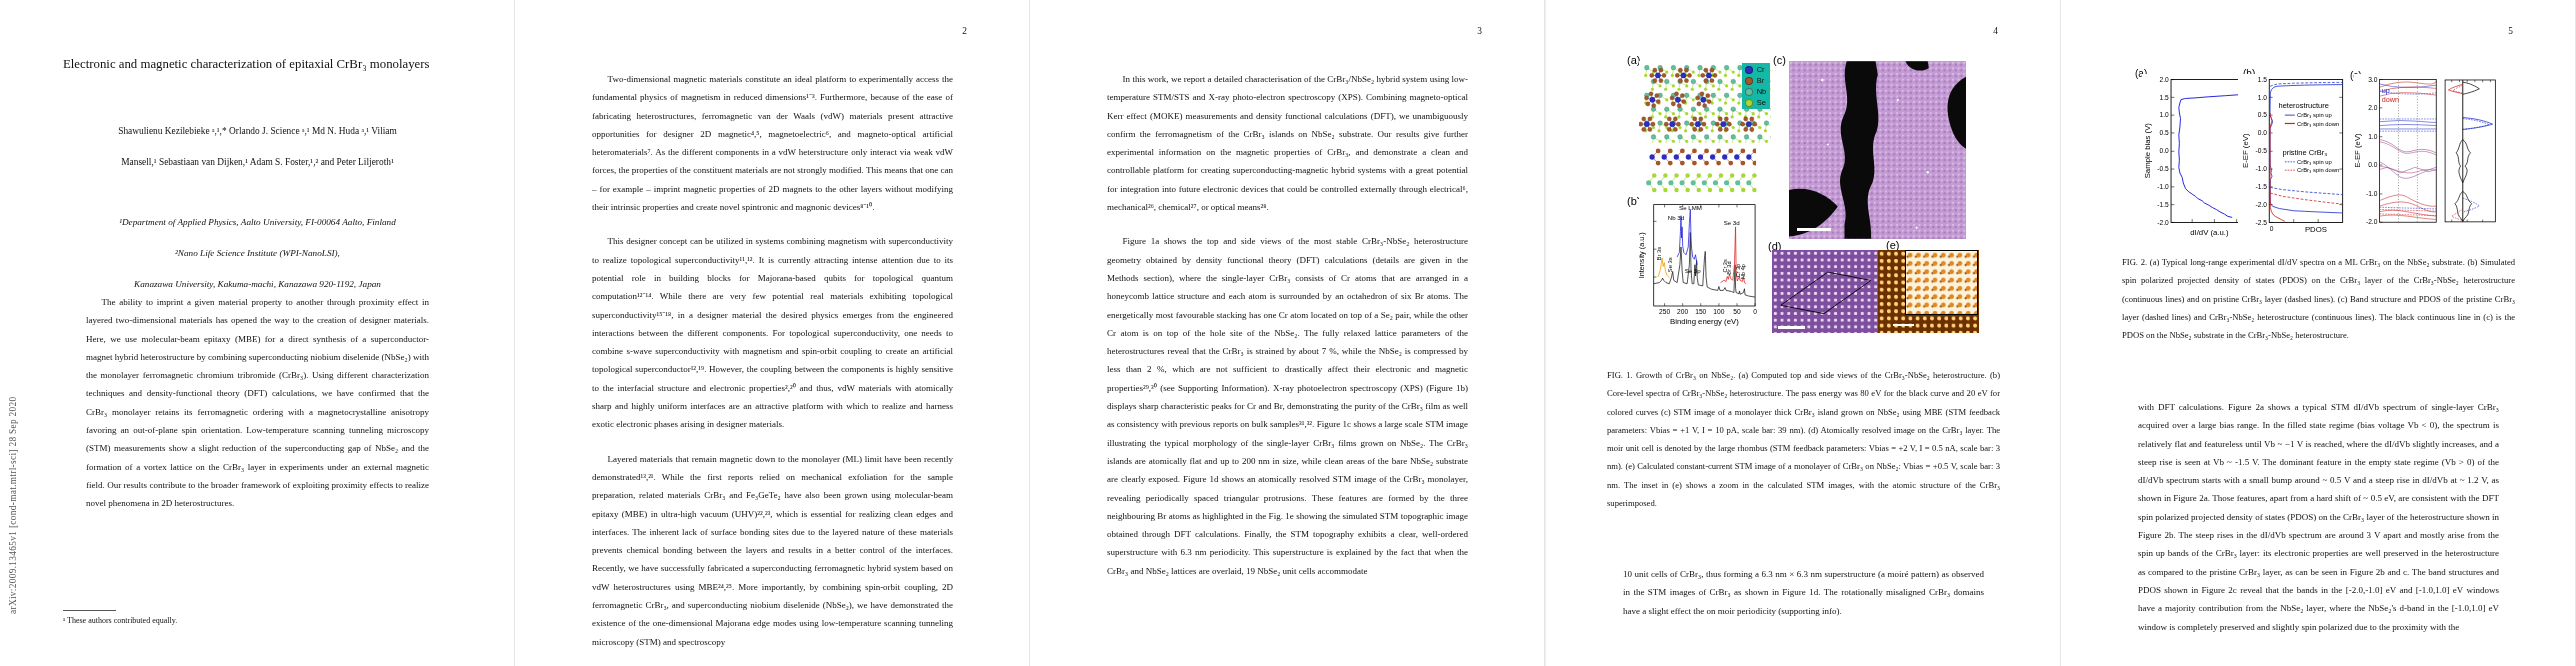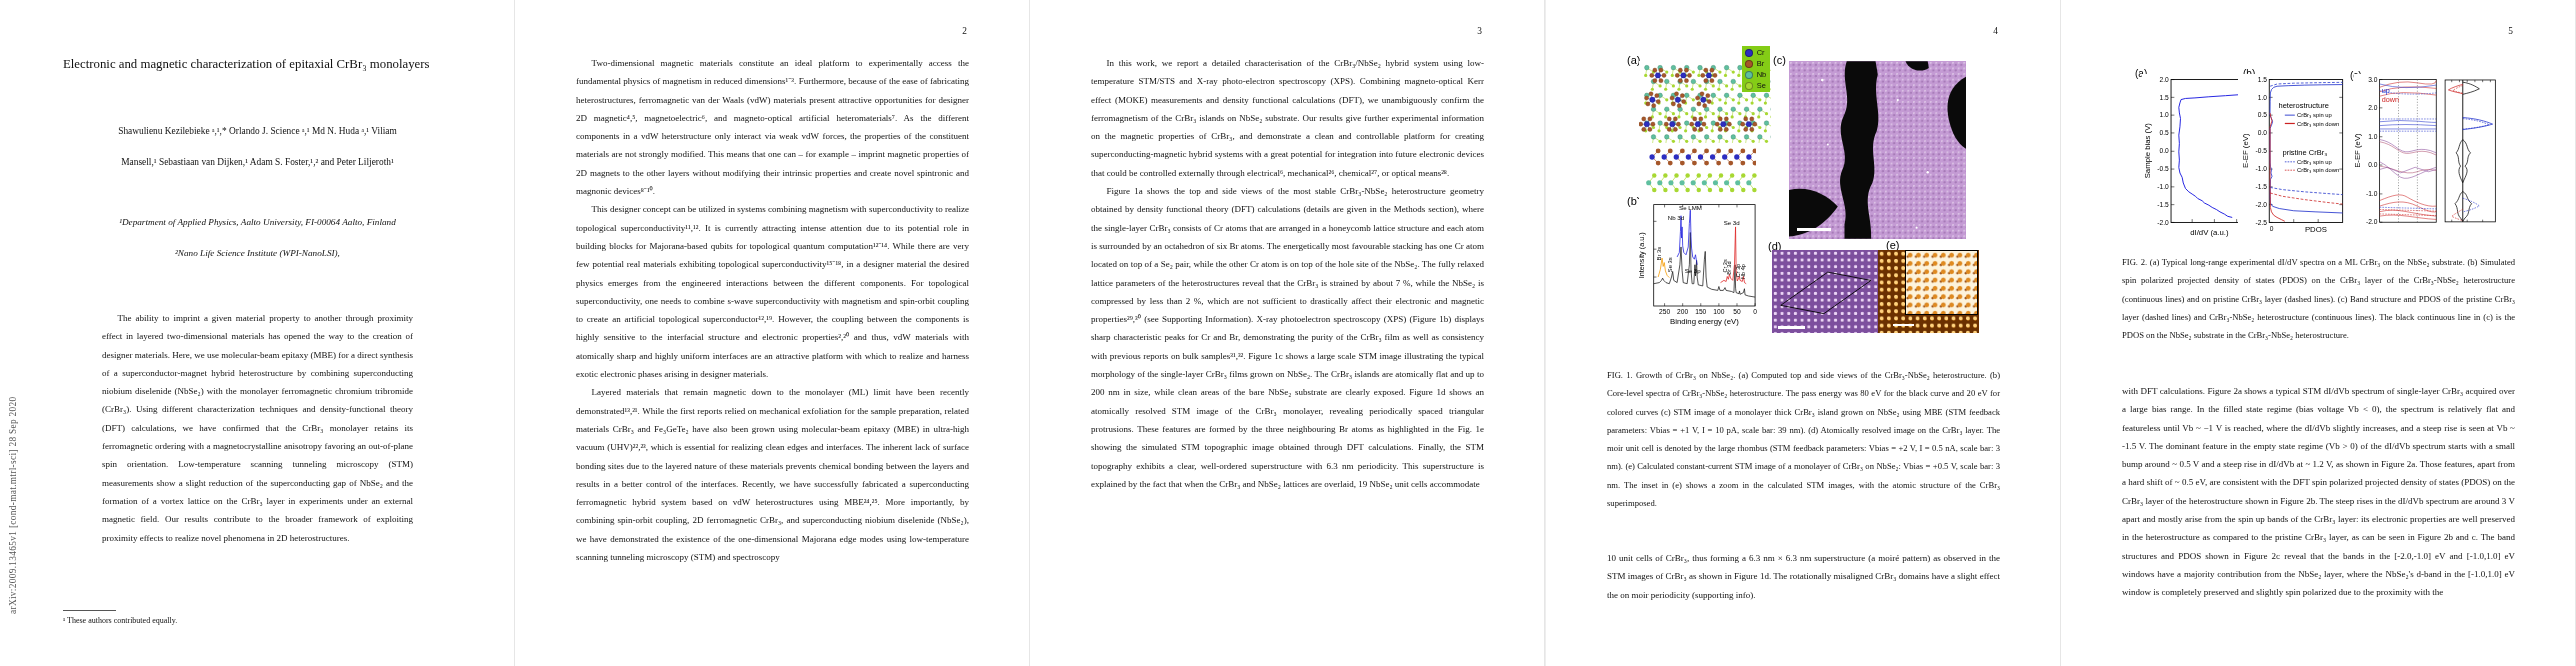--- a/index.html
+++ b/index.html
@@ -5,25 +5,25 @@
   html,body{margin:0;padding:0}
   body{width:2576px;height:667px;position:relative;background:#eee;font-family:"Liberation Serif",serif;color:#111;overflow:hidden}
   .page{position:absolute;top:0;width:515px;height:667px;background:#fff;box-sizing:border-box;border-right:0.6px solid #e6e6e6}
   #page1{left:0}#page2{left:515px}#page3{left:1030px}#page4{left:1546px}#page5{left:2061px}
   .pagenum{position:absolute;top:25.6px;right:62px;font-size:9.4px}
   .arxiv{position:absolute;left:7.8px;top:614px;transform:rotate(-90deg);transform-origin:0 0;width:434px;font-size:9.4px;color:#555;letter-spacing:0.3px;white-space:nowrap}
   .title{position:absolute;top:49px;left:63px;width:389px;text-align:left;font-size:12.8px;line-height:30px}
   .authors{position:absolute;top:116px;left:52px;width:411px;text-align:center;font-size:9.4px;line-height:31px}
   .affils{position:absolute;top:207px;left:52px;width:411px;text-align:center;font-style:italic;font-size:9.2px;line-height:31px}
   .abstract{position:absolute;top:293px;left:86px;width:343px;text-align:justify;font-size:9px;line-height:18.3px}
-  .abstract p{margin:16px;text-indent:15.6px}
+  .abstract p{margin:0;text-indent:15.6px}
   .fnrule{position:absolute;left:63px;top:610px;width:53px;border-top:0.8px solid #555}
   .fntext{position:absolute;left:63px;top:616px;font-size:8px}
   .body-text{position:absolute;left:61px;width:393px;text-align:justify;font-size:9px;line-height:18.3px}
-  .body-text p{margin:0;text-indent:15.6px}
+  .body-text p{margin:16px;text-indent:15.6px}
   .body-text p.noind{text-indent:0}
   .caption{position:absolute;left:61px;width:393px;text-align:justify;font-size:8.6px;line-height:18.3px}
   .figlabel{position:absolute;font-family:"Liberation Sans",sans-serif;font-size:11px;color:#000}
   .figlabel2{position:absolute;font-family:"Liberation Sans",sans-serif;font-size:10px;color:#000}
   svg text{font-family:"Liberation Sans",sans-serif}
   .panel{position:absolute;background:#fff}
   
   .stm-c{position:absolute;background-color:#c49bd4;
     background-image:radial-gradient(circle at 1.7px 1.7px, rgba(255,255,255,.38) 0 0.7px, transparent 1.2px),
                      radial-gradient(circle at 4.4px 3.9px, rgba(90,40,110,.28) 0 0.9px, transparent 1.4px);
@@ -36,38 +36,39 @@
     background-image:radial-gradient(circle, #ffd27e 0 1.5px, transparent 2.3px),
                      radial-gradient(circle at 3.9px 4.4px, #d88a20 0 1.1px, transparent 1.9px);
     background-size:7.2px 7.2px,7.2px 7.2px}
   .e-inset{position:absolute;left:27px;top:0;width:73px;height:65px;box-sizing:border-box;border:1.1px solid #000;
     background-color:#fdf3dc;
     background-image:radial-gradient(circle, #e08a1e 0 1.8px, transparent 2.9px),
                      radial-gradient(circle at 3.9px 3.9px, #2d2db0 0 1px, transparent 1.7px),
                      radial-gradient(circle at 1.7px 5.6px, #9a5520 0 0.9px, transparent 1.6px);
     background-size:8.3px 8.3px,8.3px 8.3px,8.3px 8.3px}
   .scalebar{position:absolute;background:#fff}
-  .leg{position:absolute;left:196px;top:46px;background:#84cc16;padding:1.1px 3.3px;font-family:"Liberation Sans",sans-serif;font-size:7.5px}
+  .leg{position:absolute;left:196px;top:63px;background:#14b8a6;padding:1.1px 3.3px;font-family:"Liberation Sans",sans-serif;font-size:7.5px}
   .leg-row{display:flex;align-items:center;height:11px}
   .leg-row .sw{display:inline-block;width:6.1px;height:6.1px;border-radius:50%;margin-right:3.3px;border:0.6px solid rgba(0,0,0,.35)}
   .b2legend{font-family:"Liberation Sans",sans-serif}
 </style>
 </head>
 <body>
 
 <div class="page" id="page1">
   <div class="arxiv">arXiv:2009.13465v1  [cond-mat.mtrl-sci]  28 Sep 2020</div>
   <div class="title">Electronic and magnetic characterization of epitaxial CrBr₃ monolayers</div>
   <div class="authors">
     <div>Shawulienu Kezilebieke ᵃ,¹,* Orlando J. Science ᵃ,¹ Md N. Huda ᵃ,¹ Viliam</div>
     <div>Mansell,¹ Sebastiaan van Dijken,¹ Adam S. Foster,¹,² and Peter Liljeroth¹</div>
   </div>
   <div class="affils">
     <div>¹Department of Applied Physics, Aalto University, FI-00064 Aalto, Finland</div>
     <div>²Nano Life Science Institute (WPI-NanoLSI),</div>
+    <div>Kanazawa University, Kakuma-machi, Kanazawa 920-1192, Japan</div>
   </div>
   <div class="abstract">
     <p>The ability to imprint a given material property to another through proximity effect in layered two-dimensional materials has opened the way to the creation of designer materials. Here, we use molecular-beam epitaxy (MBE) for a direct synthesis of a superconductor-magnet hybrid heterostructure by combining superconducting niobium diselenide (NbSe₂) with the monolayer ferromagnetic chromium tribromide (CrBr₃). Using different characterization techniques and density-functional theory (DFT) calculations, we have confirmed that the CrBr₃ monolayer retains its ferromagnetic ordering with a magnetocrystalline anisotropy favoring an out-of-plane spin orientation. Low-temperature scanning tunneling microscopy (STM) measurements show a slight reduction of the superconducting gap of NbSe₂ and the formation of a vortex lattice on the CrBr₃ layer in experiments under an external magnetic field. Our results contribute to the broader framework of exploiting proximity effects to realize novel phenomena in 2D heterostructures.</p>
   </div>
   <div class="fnrule"></div>
   <div class="fntext">ᵃ These authors contributed equally.</div>
 </div>
 
 <div class="page" id="page2">
   <div class="pagenum">2</div>

